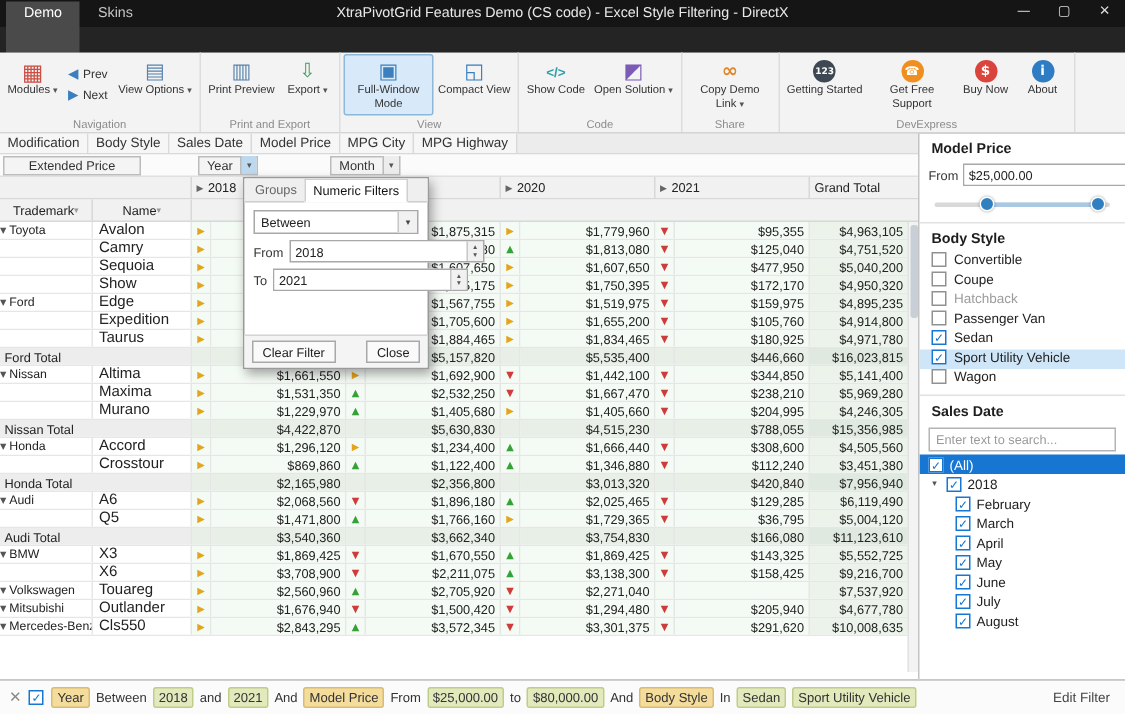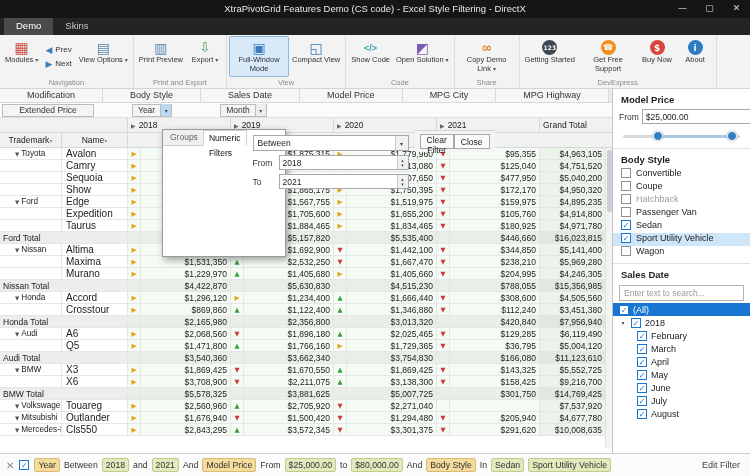--- a/index.html
+++ b/index.html
@@ -6,75 +6,75 @@
 body{font-family:"Liberation Sans",sans-serif;background:#777}
 #win{width:750px;height:476px;position:relative;overflow:hidden;background:#000000;font-size:9px;color:#222;margin:0 auto}
 .i{font-family:"DejaVu Sans",sans-serif}
 
 #titlebar{position:absolute;left:0;top:0;width:750px;height:18px;background:#151515}
 #title{position:absolute;left:0;right:0;top:0;height:18px;line-height:18px;text-align:center;color:#e9e9e9;font-size:9.5px}
 #wbtns{position:absolute;right:0;top:0;display:flex;height:18px}
 .wbtn{width:27px;text-align:center;line-height:17px;color:#ddd;font-size:9px}
 
 #tabstrip{position:absolute;top:18px;left:0;width:750px;height:17px;background:#242424;display:flex;align-items:flex-end;padding-left:4px}
-.rtab{padding:0 12px;height:17px;line-height:16px;font-size:9.5px;color:#c6c6c6}
+.rtab{padding:0 12px;height:34px;line-height:16px;font-size:9.5px;color:#c6c6c6}
 .rtab.active{background:#4a4a4a;color:#fff}
 
 #ribbon{position:absolute;top:35px;left:0;width:750px;height:54px;background:#f3f3f3;border-bottom:1px solid #d4d4d4;display:flex}
 .rgroup{display:flex;flex-direction:column;border-right:1px solid #ddd;padding:1px 2px 0}
 .rbtns{flex:1;display:flex;align-items:stretch}
 .rglabel{height:11px;line-height:11px;text-align:center;font-size:7.5px;color:#8b8b8b}
 .rbig{min-width:38px;max-width:60px;display:flex;flex-direction:column;align-items:center;padding:2px 2px 0;border:1px solid transparent;border-radius:2px}
 .rbig .ric{height:17px;display:flex;align-items:center;justify-content:center}
 .rbig .rlab{font-size:7.5px;line-height:8.5px;text-align:center;color:#333}
 .rbig.active{background:#d8eafa;border-color:#8cb8dc}
 .rstack{display:flex;flex-direction:column;justify-content:center;gap:2px}
 .rsmall{display:flex;align-items:center;gap:3px;padding:1px 4px;font-size:8px;color:#333}
 .circ{width:15px;height:15px;border-radius:50%;display:flex;align-items:center;justify-content:center;color:#fff;font-weight:bold}
 .dd{font-size:6px;color:#555;margin-left:2px}
 #ribchev{position:absolute;right:5px;bottom:16px;color:#888;font-size:8px}
 
 #main{position:absolute;top:89px;left:0;width:750px;height:364px;display:flex}
 #gridcol{width:612px;position:relative;background:#fff}
 #fieldsrow{height:14px;background:#ececec;display:flex;border-bottom:1px solid #d9d9d9}
-.ffield{padding:0 27px;line-height:13px;font-size:9px;color:#333;background:#f6f6f6;border-right:1px solid #d9d9d9}
+.ffield{padding:0 5px;line-height:13px;font-size:9px;color:#333;background:#f6f6f6;border-right:1px solid #d9d9d9}
 #rowA{height:15px;background:#fbfbfb;border-bottom:1px solid #e0e0e0;display:flex;align-items:center}
 .chip{display:inline-flex;align-items:center;height:13px;border:1px solid #bcbcbc;background:#f4f4f4;padding:0 5px;font-size:8.5px;color:#333}
 #dataChip{margin-left:2px;width:92px;justify-content:center}
 #yearChip{margin-left:38px}
 #monthChip{margin-left:48px}
 .chev{width:11px;height:12px;border-left:1px solid #bcbcbc;margin-left:5px;margin-right:-5px;display:flex;align-items:center;justify-content:center;font-size:6px;color:#555;background:#ededed}
 .chev.on{background:#bcd9f0}
 #rowB,#rowC{height:15px;display:flex;border-bottom:1px solid #d8d8d8;background:#f1f1f1}
 .hb{border-right:1px solid #d8d8d8;display:flex;align-items:center;padding-left:3px;font-size:8.5px;color:#222}
 .hb .exp{font-size:6px;color:#666;margin-right:3px}
 .hb.blank{width:128px}
 .hb.ygrp{width:103px}
 .hb.gt{width:72px;border-right:none}
 .hc{border-right:1px solid #d8d8d8;display:flex;align-items:center;justify-content:center;padding:0 3px;font-size:8.5px}
 .c-tm{width:62px}.c-nm{width:66px}
 .hfill{flex:1;border-right:none}
 .ffb{font-size:6px;color:#999}
 #rows{height:300px}
 .prow{display:flex;height:12px;border-bottom:1px solid #e6e6e6}
 .cell{border-right:1px solid #e6e6e6;display:flex;align-items:center;overflow:hidden;white-space:nowrap}
-.c-grp{width:62px;padding-left:15px;background:#fff;font-size:8.2px}
+.c-grp{width:62px;padding-left:0;background:#fff;font-size:8.2px}
 .c-grp .exp{font-size:5.5px;color:#555;margin-right:2px}
 .c-name{width:66px;padding-left:4px;background:#fff;font-size:10px}
 .c-ic{width:13px;justify-content:center;background:#f4faf4}
 .c-ic span{font-size:6.5px}
 .c-val{width:90px;justify-content:flex-end;padding-right:3px;background:#f4faf4;font-size:8.5px}
 .c-gt{width:72px;justify-content:flex-end;padding-right:10px;background:#ebf3eb;border-right:none;font-size:8.5px}
 .trow .c-rowlabel{width:128px;padding-left:3px;background:#ededed;font-size:8.5px}
 .trow .c-ic,.trow .c-val{background:#e7efe7}
 .trow .c-gt{background:#dfe9df}
 #vscroll{position:absolute;right:0;top:59px;width:7px;height:300px;background:#f3f3f3;border-left:1px solid #e2e2e2;z-index:5}
 #vthumb{position:absolute;left:1px;top:2px;width:5px;height:62px;background:#c9cfd6;border-radius:2px}
 
-#popup{position:absolute;left:162px;top:40px;width:124px;height:128px;background:#fff;border:1px solid #9a9a9a;box-shadow:2px 3px 7px rgba(0,0,0,.35);z-index:20;display:flex;flex-direction:row}
+#popup{position:absolute;left:162px;top:29px;width:124px;height:128px;background:#fff;border:1px solid #9a9a9a;box-shadow:2px 3px 7px rgba(0,0,0,.35);z-index:20;display:flex;flex-direction:column}
 #ptabs{height:16px;background:#efefef;border-bottom:1px solid #cfcfcf;display:flex;padding-left:2px}
 .ptab{padding:0 5px;line-height:15px;font-size:8.5px;color:#666}
 .ptab.active{background:#fff;border:1px solid #cfcfcf;border-bottom:1px solid #fff;color:#111;margin-bottom:-1px}
 #pbody{flex:1;display:flex;flex-direction:column;padding:5px 6px 0;gap:4px}
 .combo{height:16px;border:1px solid #a8a8a8;display:flex;align-items:center;justify-content:space-between;padding-left:4px;font-size:8.5px;background:#fff}
 .combobtn{width:13px;height:14px;display:flex;align-items:center;justify-content:center;font-size:6px;color:#444;border-left:1px solid #c8c8c8;background:#f1f1f1}
 .frow{display:flex;align-items:center;gap:4px}
 .flab{width:22px;font-size:8.5px;color:#333}
 .spin{flex:1;height:15px;border:1px solid #a8a8a8;display:flex;background:#fff}
 .spin input{flex:1;border:none;outline:none;font-size:8.5px;padding:0 3px;font-family:inherit;min-width:0;color:#222}
@@ -680,32 +680,20 @@
             <div class="cell c-ic">
               <span class="i" style="color: rgb(54, 161, 54);">▲</span>
             </div>
             <div class="cell c-val">$3,138,300</div>
             <div class="cell c-ic">
               <span class="i" style="color: rgb(207, 59, 59);">▼</span>
             </div>
             <div class="cell c-val">$158,425</div>
             <div class="cell c-gt">$9,216,700</div>
           </div>
-          <div class="prow trow">
-            <div class="cell c-rowlabel">BMW Total</div>
-            <div class="cell c-ic"></div>
-            <div class="cell c-val">$5,578,325</div>
-            <div class="cell c-ic"></div>
-            <div class="cell c-val">$3,881,625</div>
-            <div class="cell c-ic"></div>
-            <div class="cell c-val">$5,007,725</div>
-            <div class="cell c-ic"></div>
-            <div class="cell c-val">$301,750</div>
-            <div class="cell c-gt">$14,769,425</div>
-          </div>
           <div class="prow">
             <div class="cell c-grp">
               <span class="exp i">▼</span>
               <span>Volkswagen</span>
             </div>
             <div class="cell c-name">Touareg</div>
             <div class="cell c-ic">
               <span class="i" style="color: rgb(228, 164, 28);">▶</span>
             </div>
             <div class="cell c-val">$2,560,960</div>

